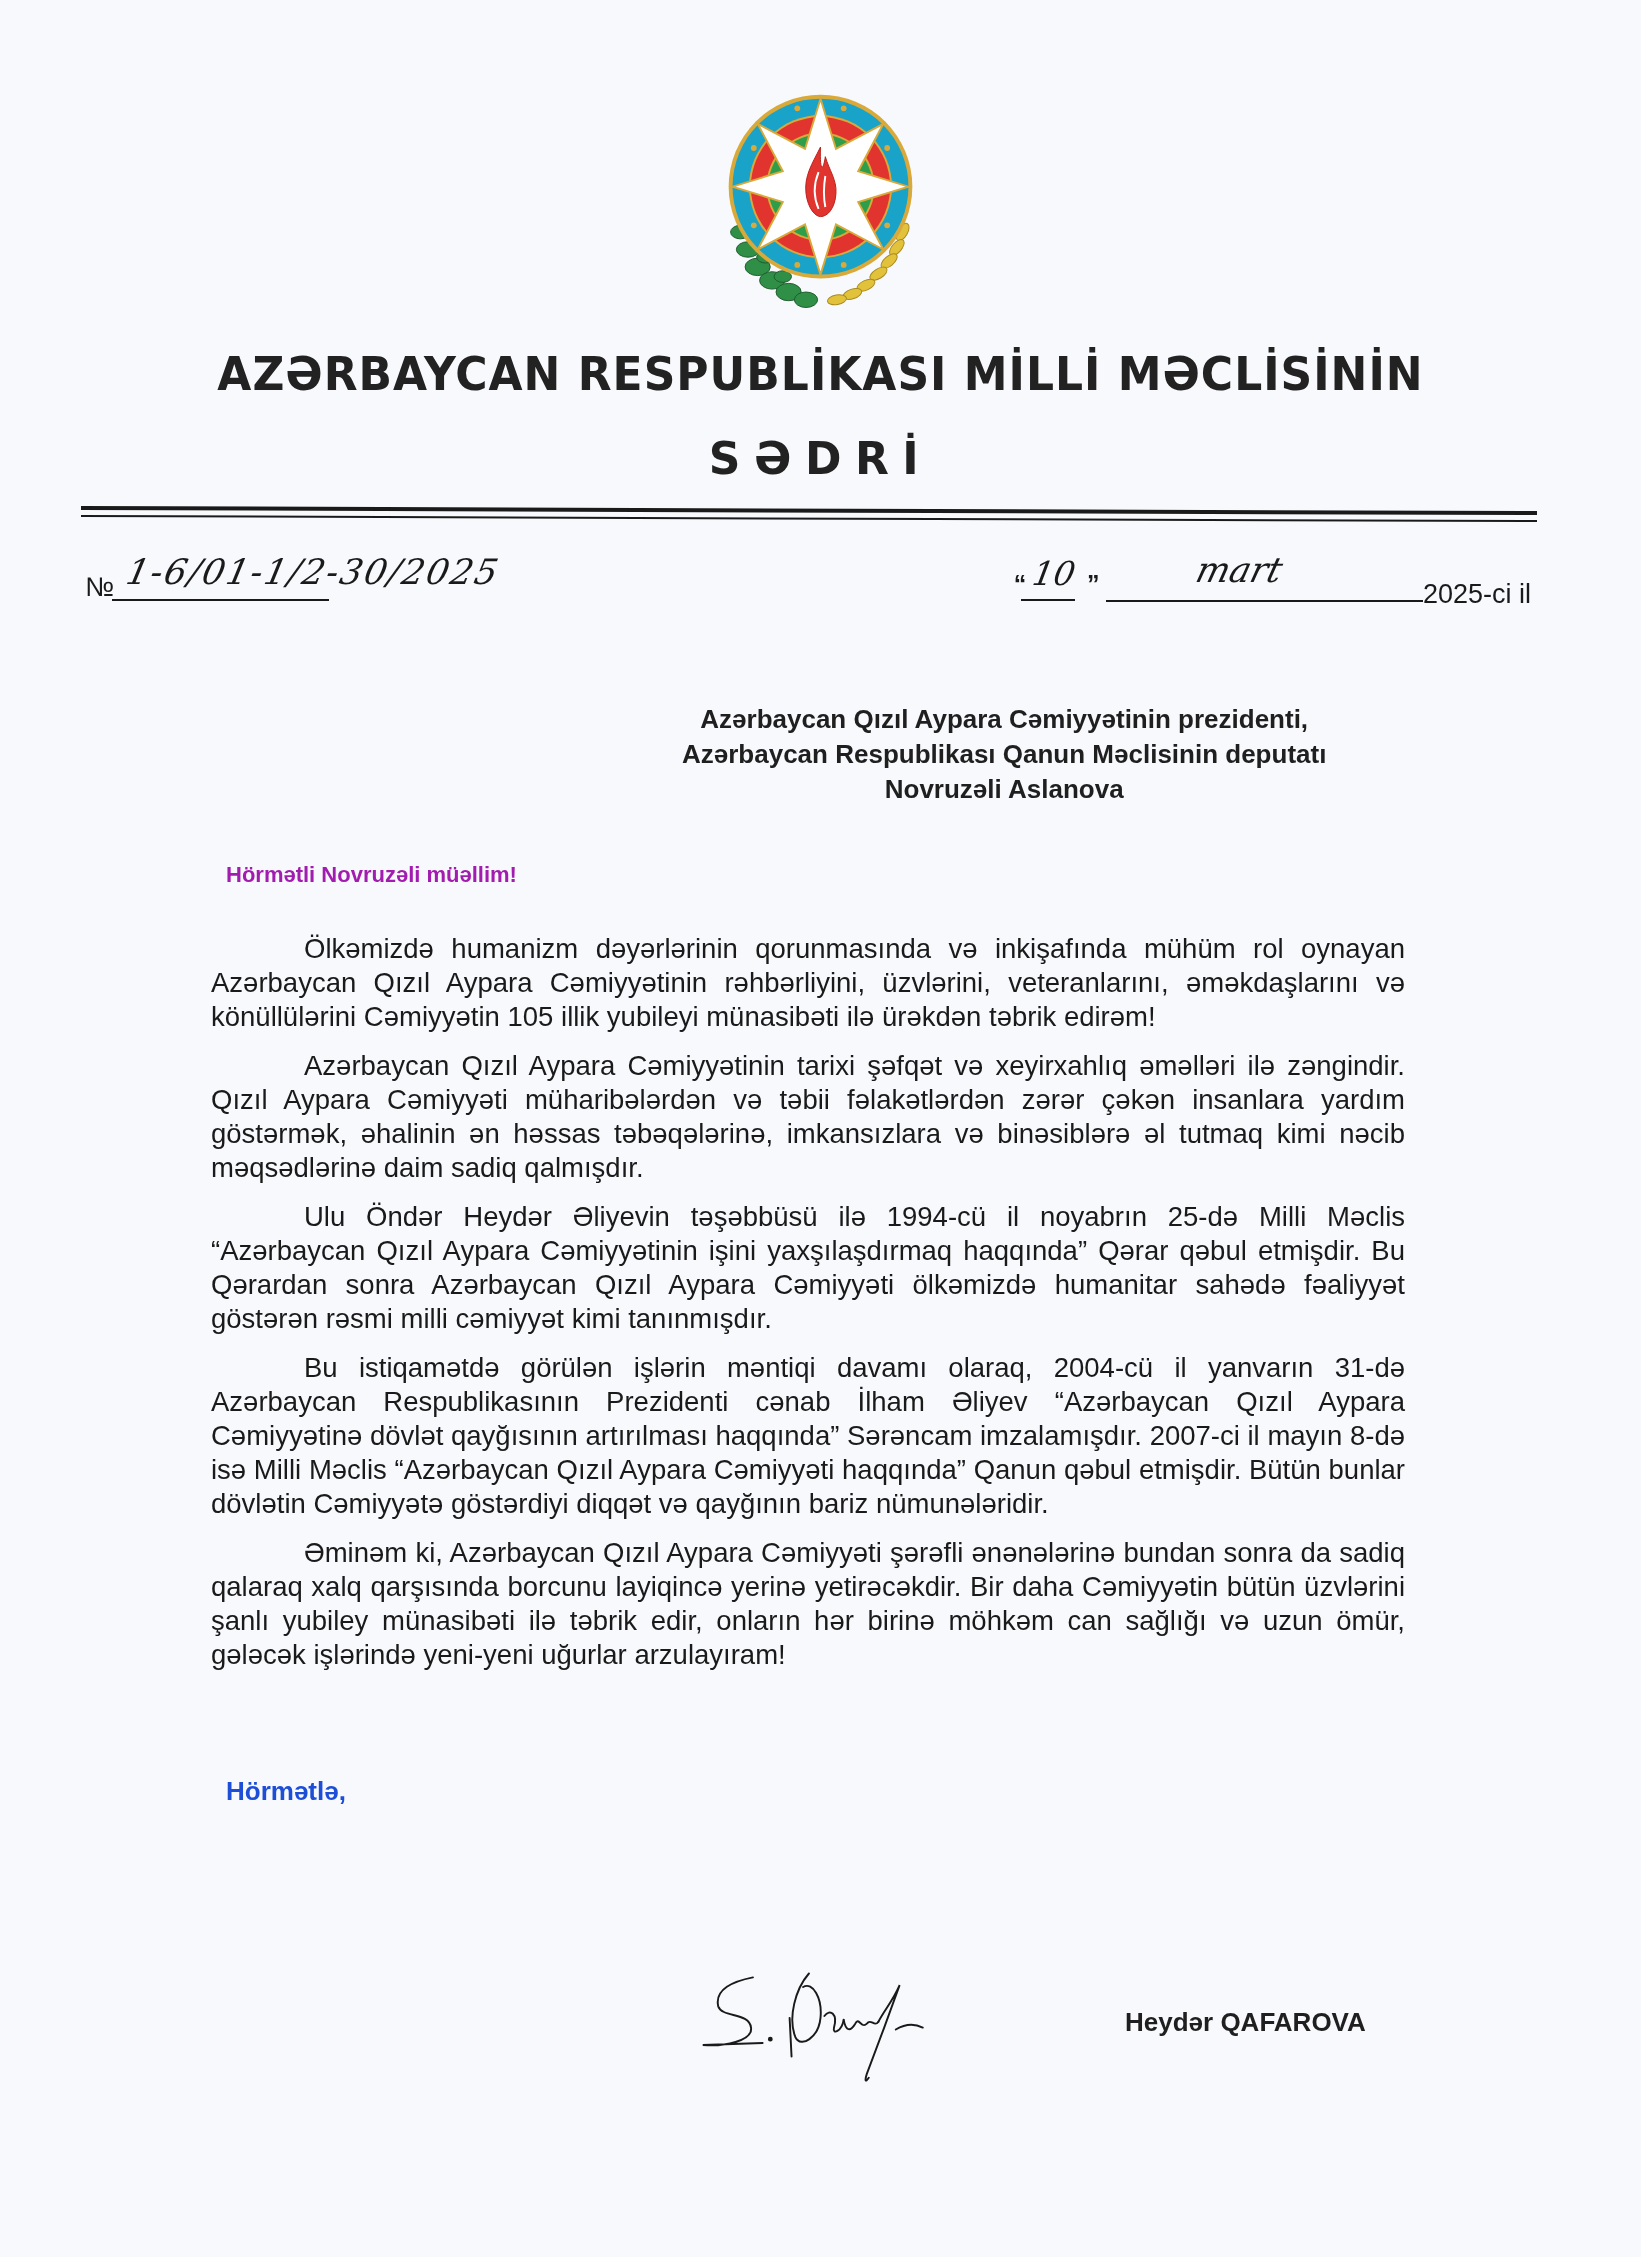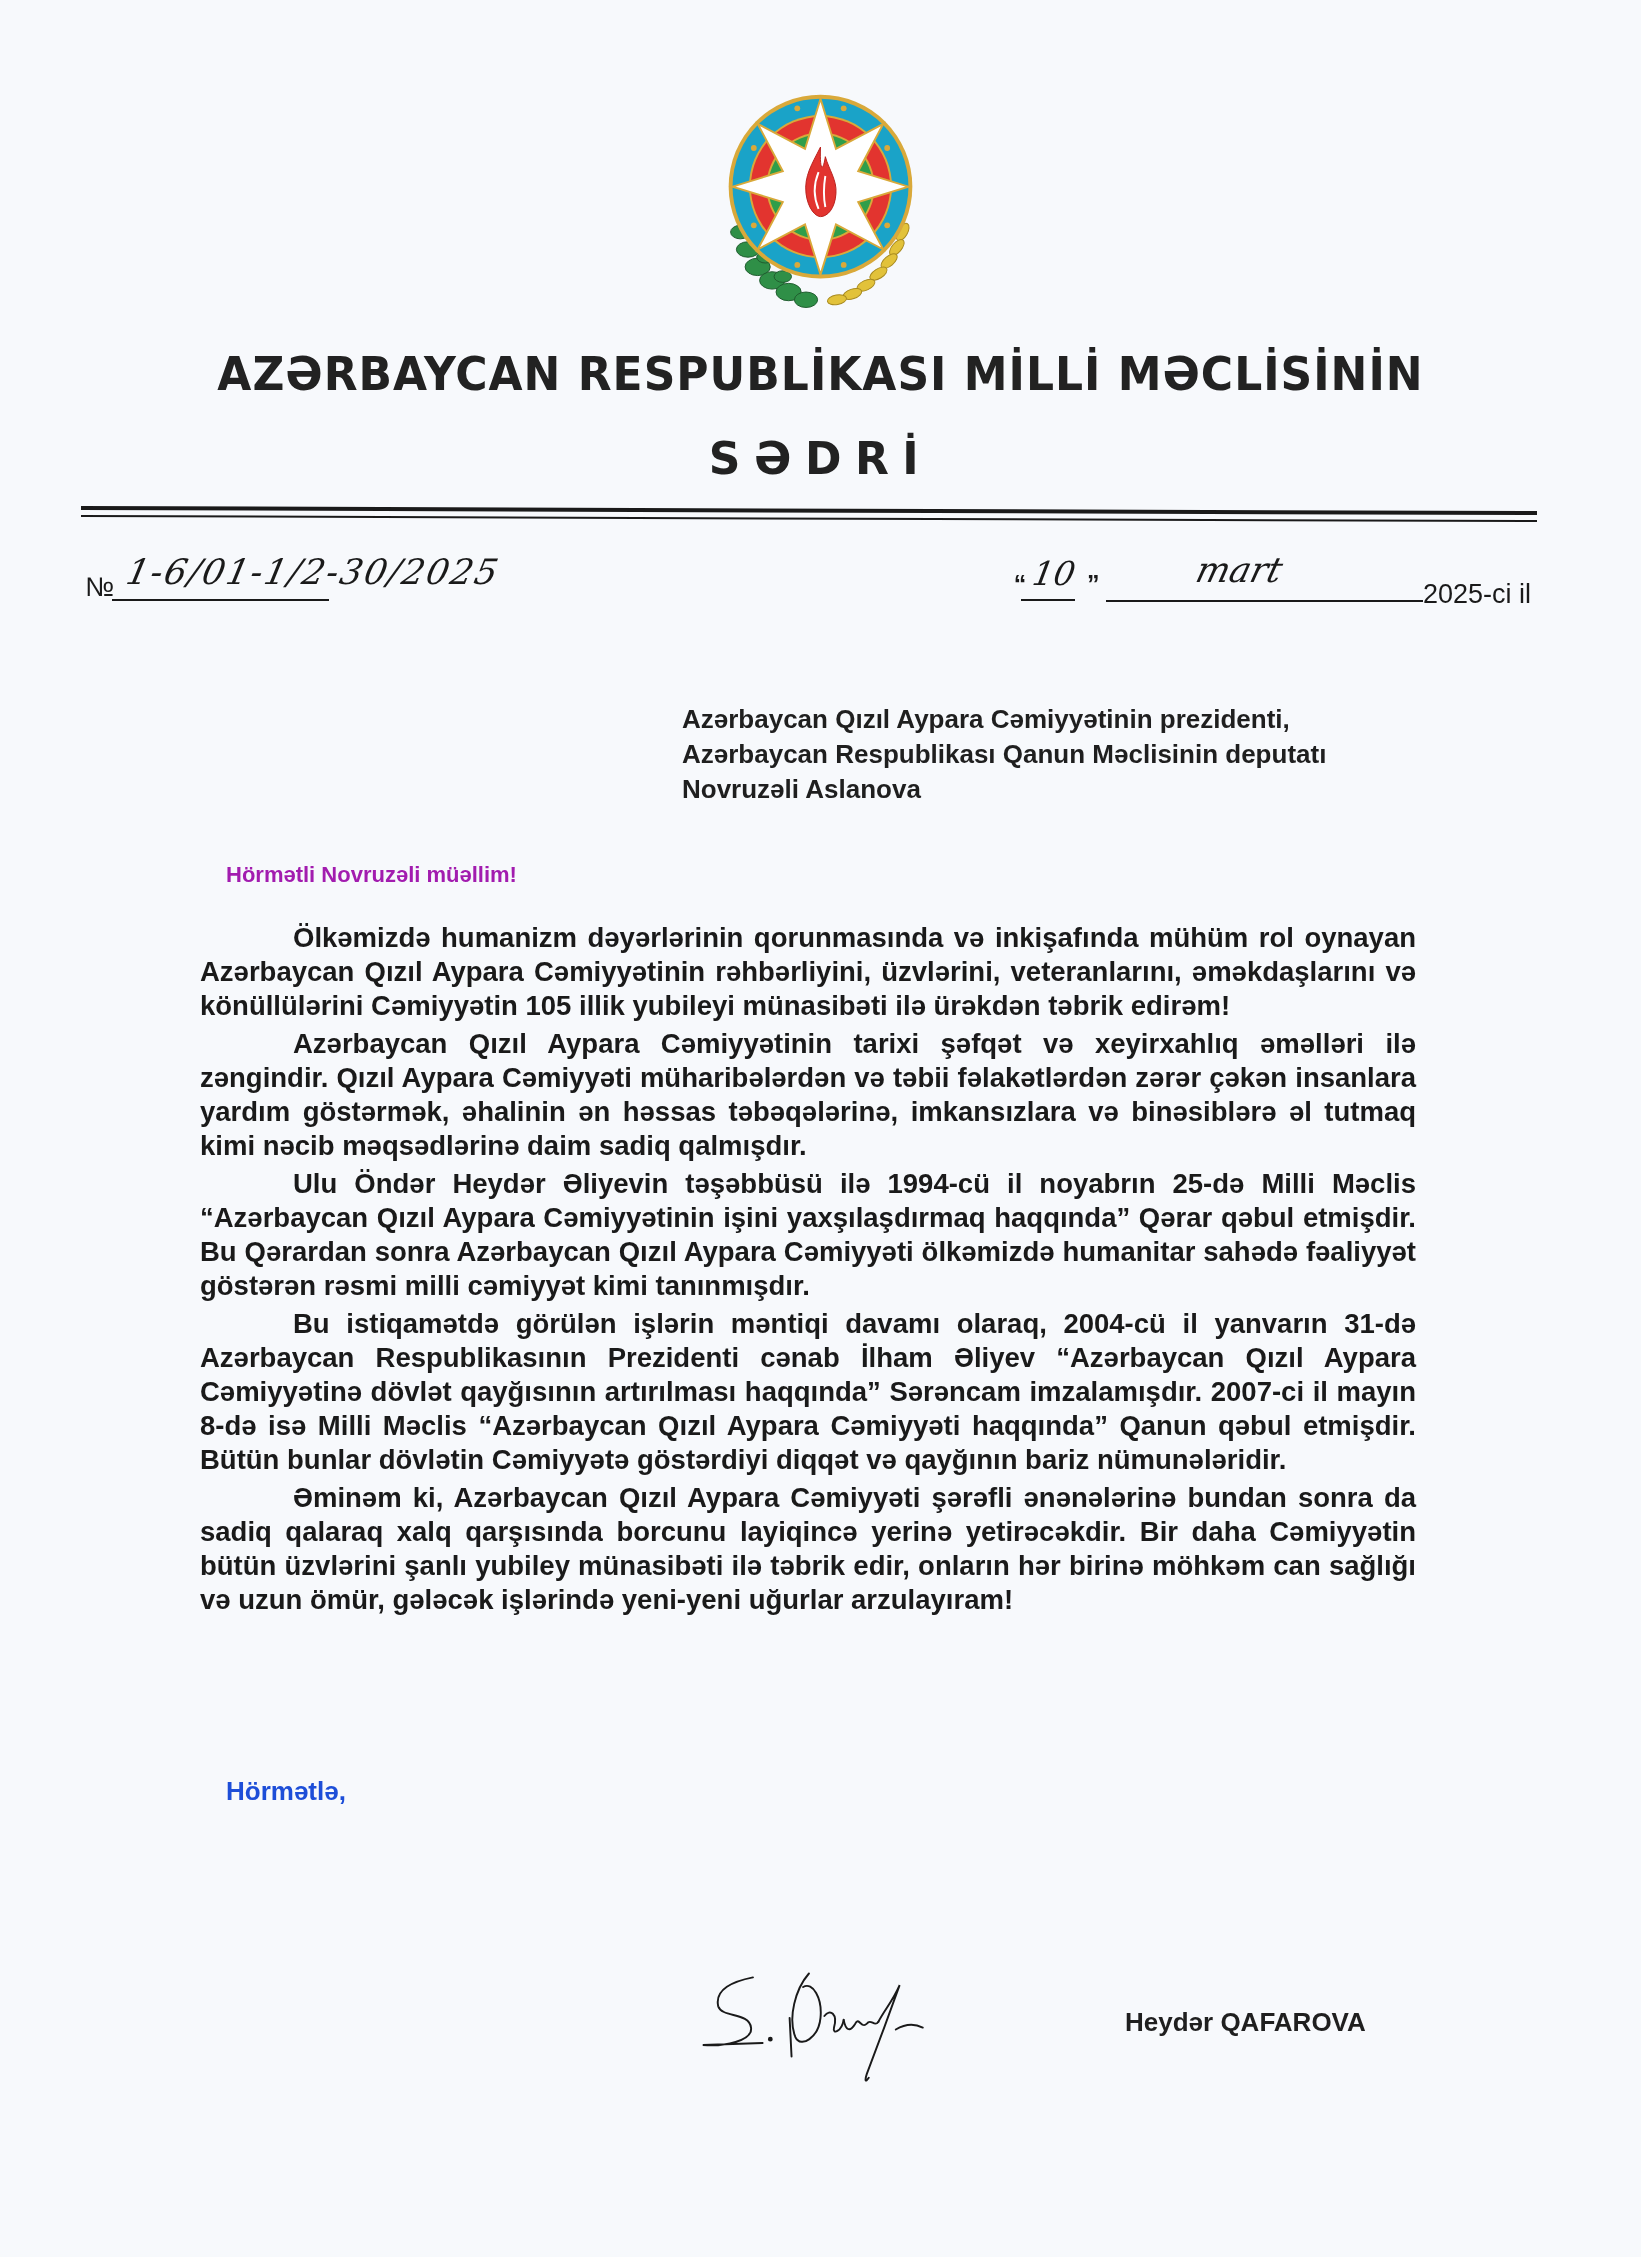--- a/index.html
+++ b/index.html
@@ -162,20 +162,21 @@
       font-size: 27px;
     }
     .addressee {
       position: absolute;
       left: 682px;
       top: 702px;
       font-weight: bold;
       font-size: 26px;
       line-height: 35px;
       color: #1f1f1f;
+      text-align: center;
     }
     .addressee div { white-space: nowrap; }
     .salutation {
       position: absolute;
       left: 226px;
       top: 862px;
       font-weight: bold;
       font-size: 22px;
       color: #a21caf;
     }
@@ -183,23 +184,22 @@
       position: absolute;
       left: 196px;
       top: 917px;
       width: 1224px;
       font-size: 27.5px;
       line-height: 34px;
       text-align: justify;
       color: #1a1a1a;
     }
     .body-text p {
-      margin: 4px;
+      margin: 15px;
       text-indent: 93px;
-      font-weight: bold;
     }
     .closing {
       position: absolute;
       left: 226px;
       top: 1776px;
       font-weight: bold;
       font-size: 26px;
       color: #1d4ed8;
     }
     .signature {

